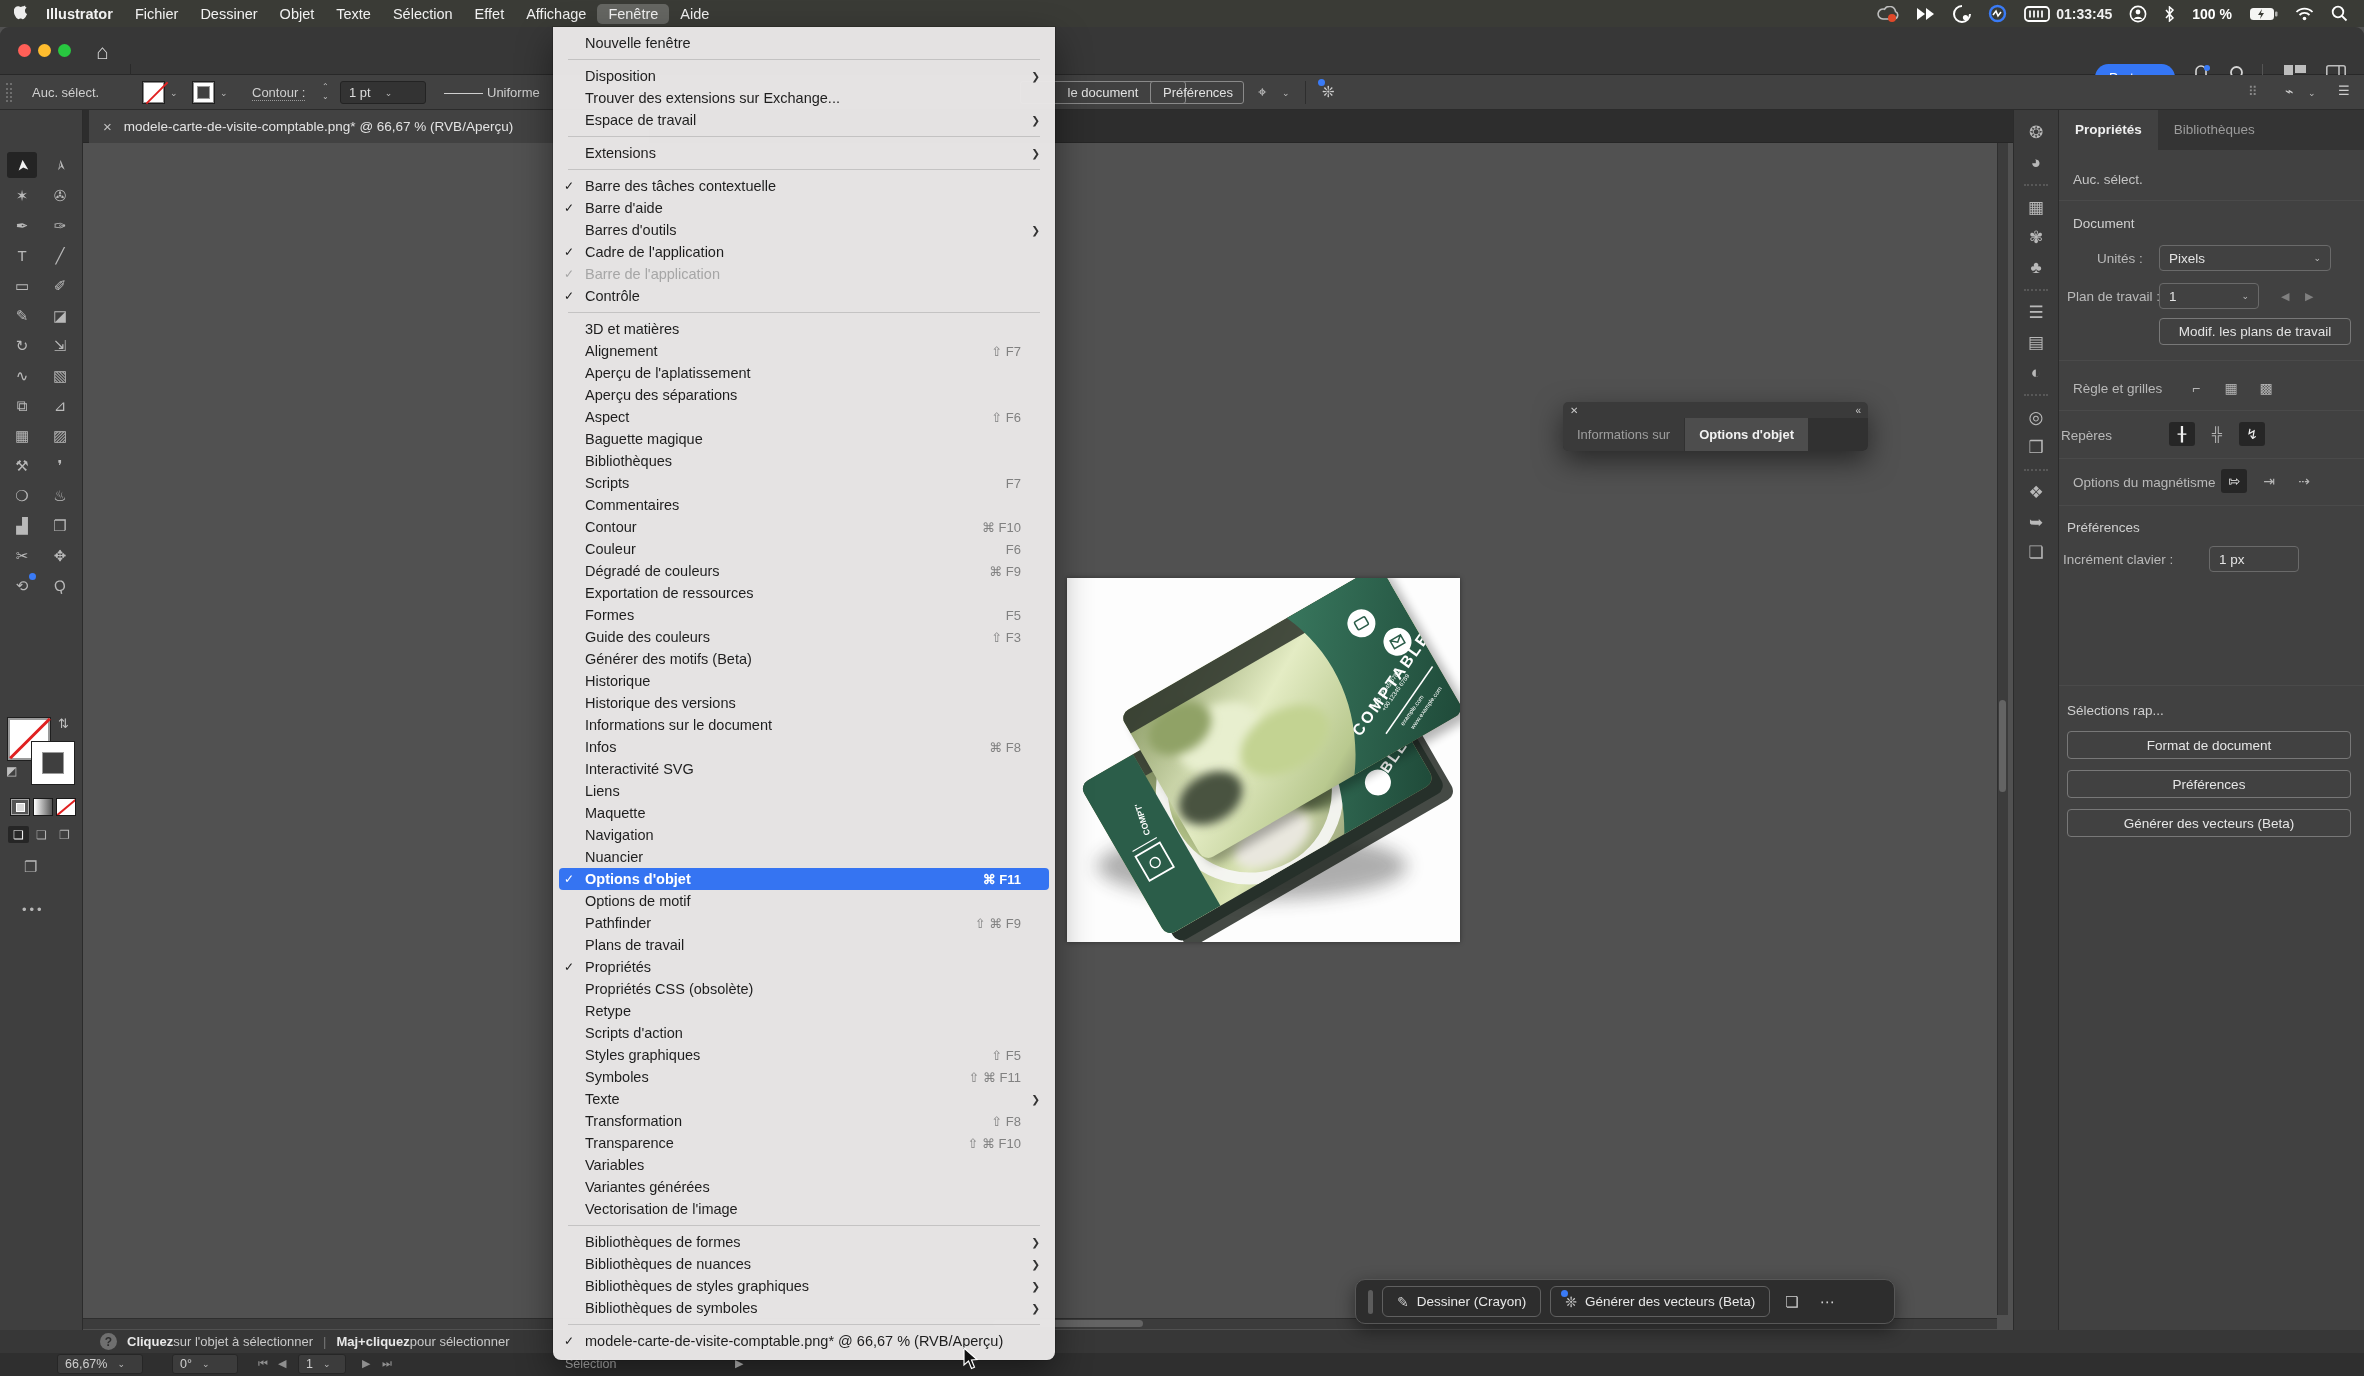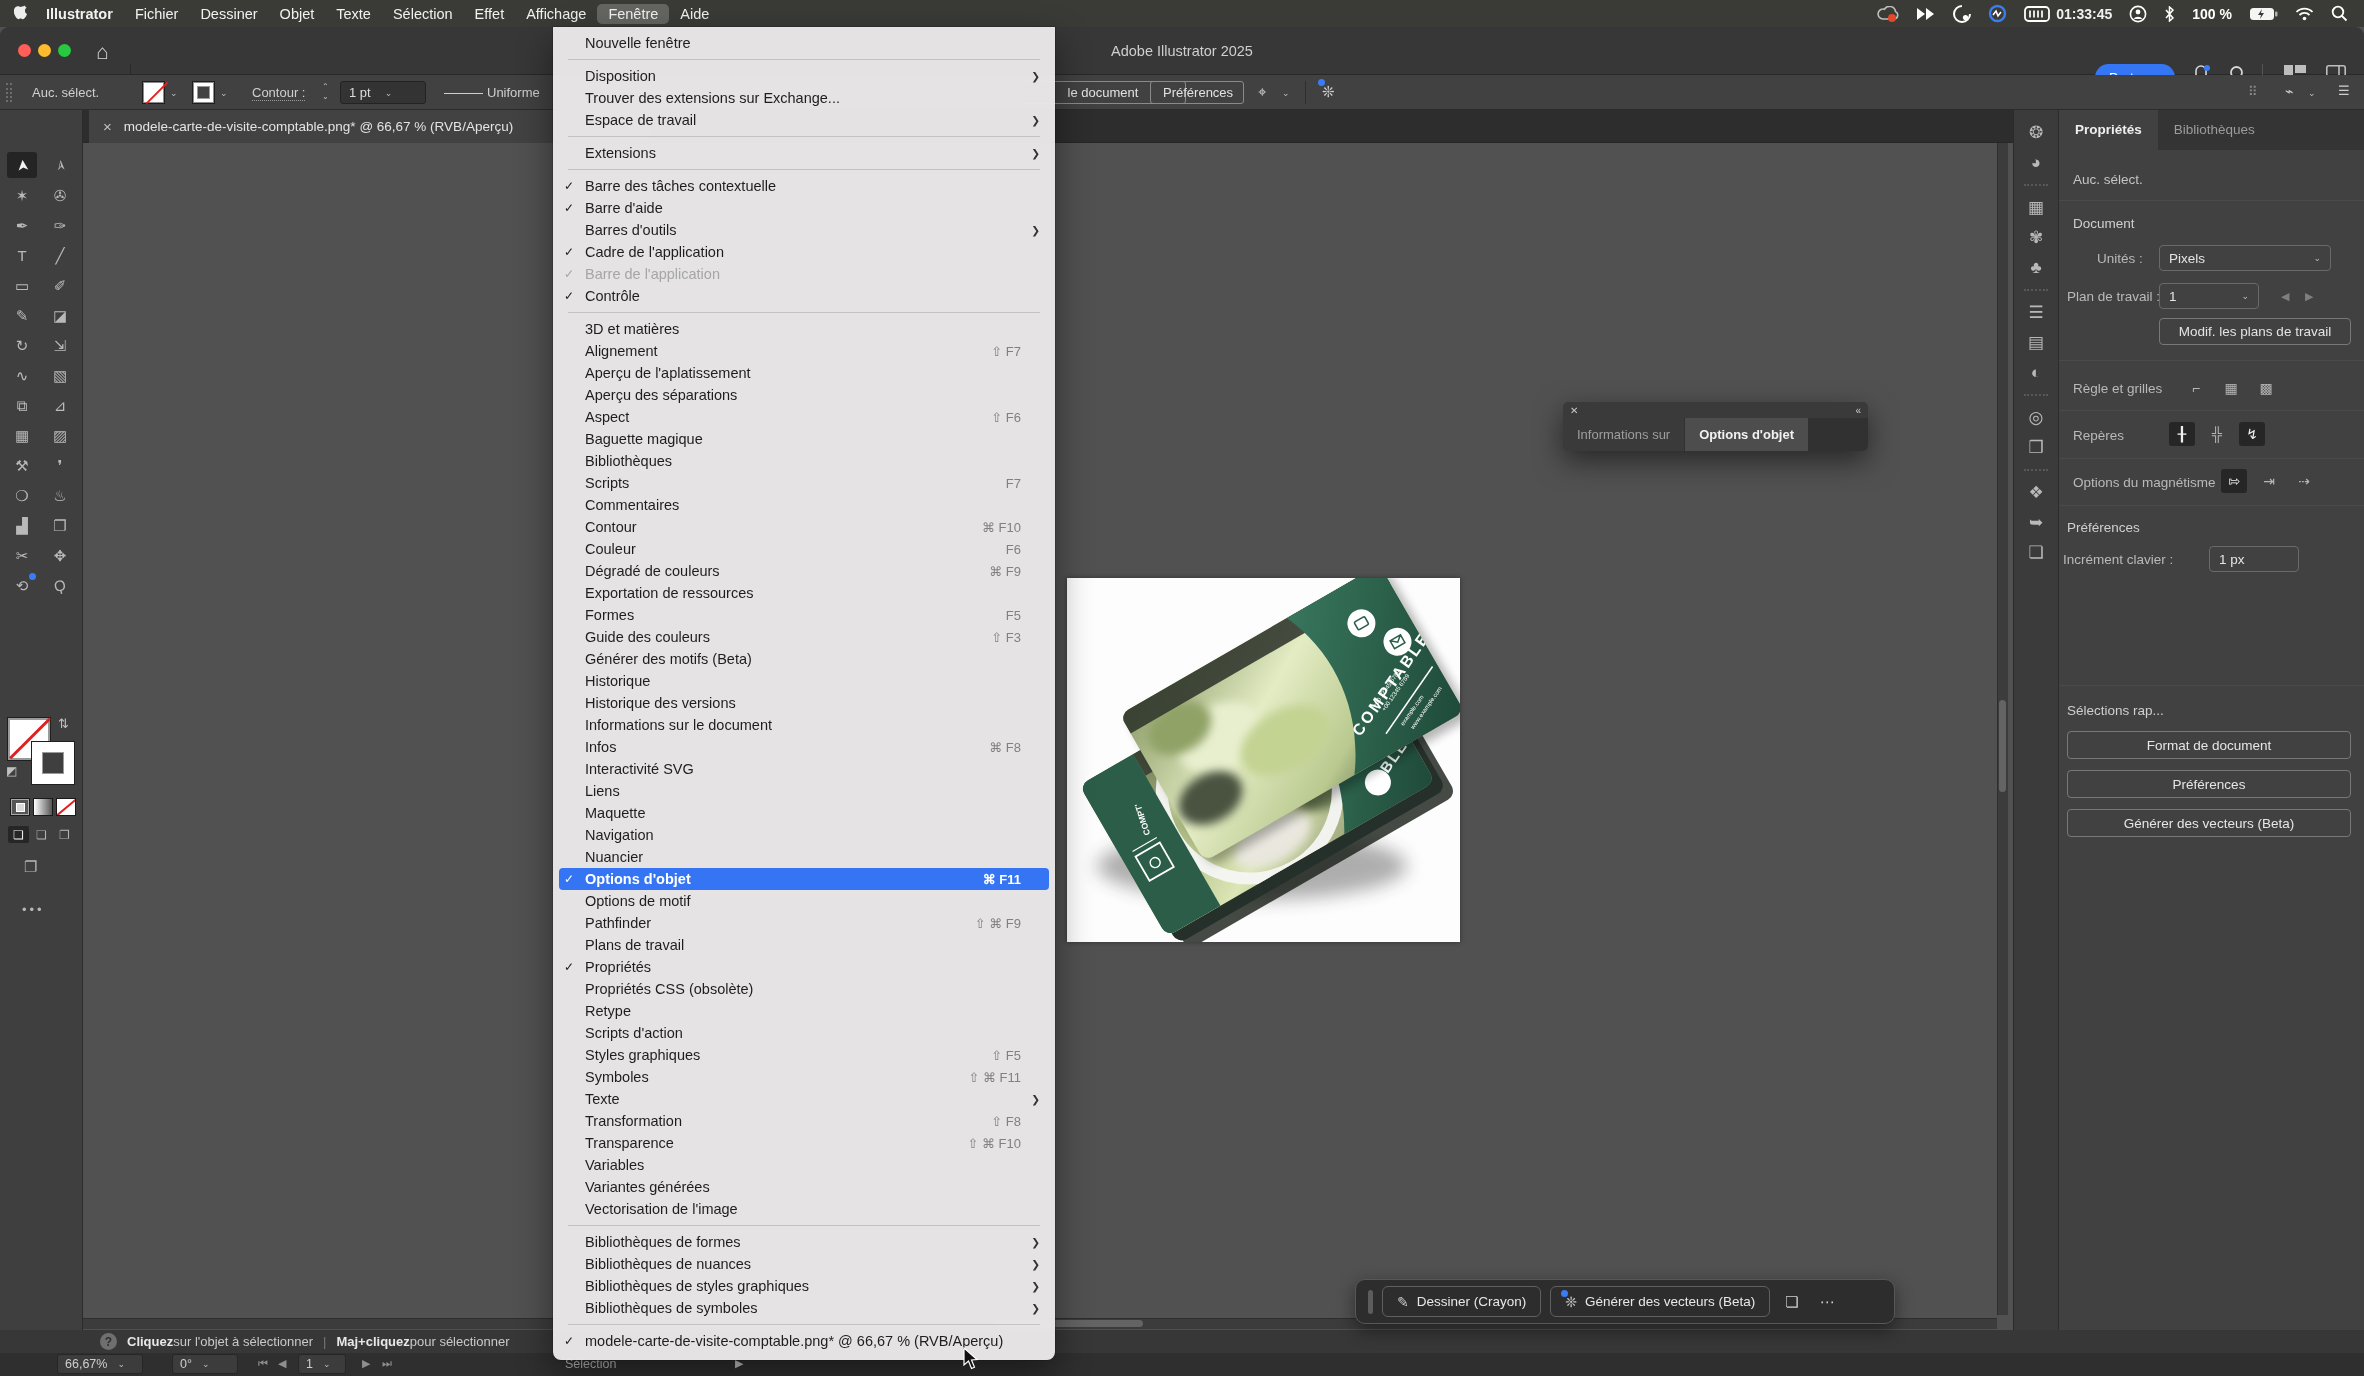--- a/index.html
+++ b/index.html
@@ -159,21 +159,20 @@
 <div class="screen" data-name="screen">
 
   <div class="abs window" data-name="illustrator-window"></div>
 
   <div class="abs titlebar" data-name="titlebar">
     <div class="abs light" style="left:18px;background:#ff5f57;" data-name="close-window-button"></div>
     <div class="abs light" style="left:38px;background:#febc2e;" data-name="minimize-window-button"></div>
     <div class="abs light" style="left:58px;background:#28c840;" data-name="zoom-window-button"></div>
     <div class="abs home" data-name="home-icon">⌂</div>
     <div class="abs tb-divider" data-name="divider"></div>
-    <div class="abs title" data-name="window-title">Adobe Illustrator 2025</div>
     <button class="abs share-btn" data-name="share-button">Partager</button>
     <span class="abs" style="left:2190px;top:36px;" data-name="notifications-bell-icon">
       <svg width="22" height="22" viewBox="0 0 22 22">
           <path d="M11 3a5 5 0 0 1 5 5v4l2 3H4l2-3V8a5 5 0 0 1 5-5z" fill="none" stroke="#d5d5d5" stroke-width="1.6"></path>
           <circle cx="11" cy="18" r="1.6" fill="#d5d5d5"></circle>
           <circle cx="17" cy="5" r="3" fill="#3a7bf6"></circle>
         </svg>
     </span>
     <span class="abs" style="left:2228px;top:37px;" data-name="search-icon">
       <svg width="20" height="20" viewBox="0 0 20 20">
@@ -503,21 +502,21 @@
 
     <div class="abs prow-label" style="left:14px;top:271px;" data-name="rulers-label">Règle et grilles</div>
     <div class="abs iconset" style="left:124px;top:266px;" data-name="rulers-icons">
 
     <span class="opt-icon" data-name="ruler-corner-icon">⌐</span>
         <span class="opt-icon" data-name="grid-icon">▦</span>
         <span class="opt-icon" data-name="pixel-grid-icon">▩</span>
       </div>
     <div class="abs pdivider" style="top:300px;" data-name="divider"></div>
 
-    <div class="abs prow-label" style="left:14px;top:318px;" data-name="guides-label">Repères</div>
+    <div class="abs prow-label" style="left:2px;top:318px;" data-name="guides-label">Repères</div>
     <div class="abs iconset" style="left:110px;top:312px;" data-name="guides-icons">
 
     <span class="opt-icon active" data-name="show-guides-icon">╂</span>
         <span class="opt-icon" data-name="lock-guides-icon">╬</span>
         <span class="opt-icon active" data-name="snap-guides-icon">↯</span>
       </div>
     <div class="abs pdivider" style="top:348px;" data-name="divider"></div>
 
     <div class="abs prow-label" style="left:14px;top:365px;" data-name="snap-options-label">Options du magnétisme</div>
     <div class="abs iconset" style="left:162px;top:359px;" data-name="snap-icons">

